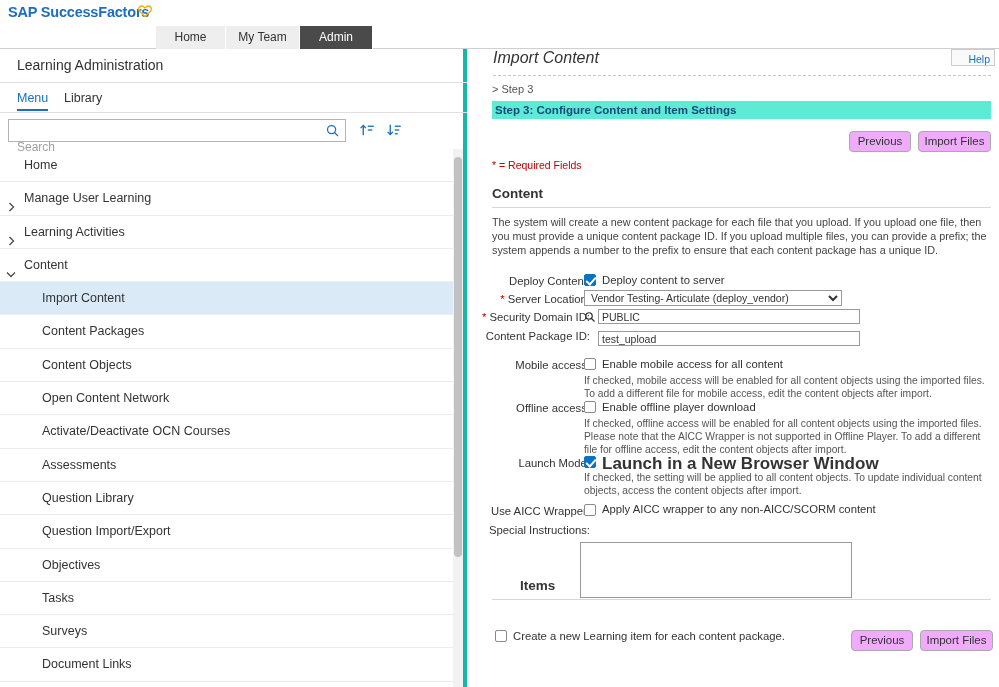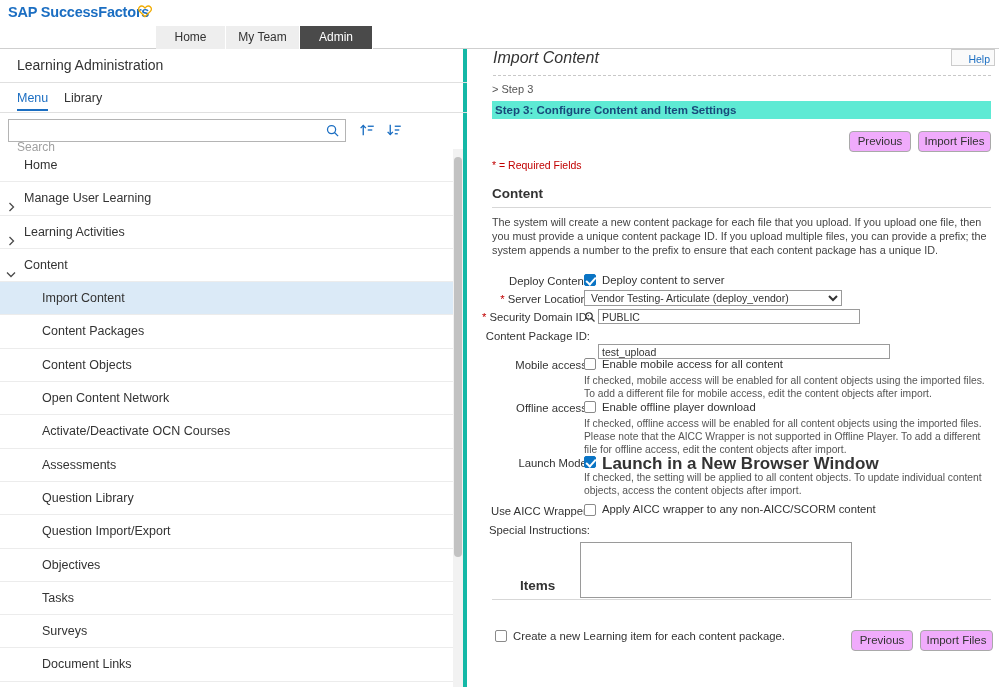--- a/index.html
+++ b/index.html
@@ -347,21 +347,21 @@
       <div class="flabel" style="top:284px; left:0px;"><span class="req-star">*</span> <span>Security Domain ID:</span></div>
       <span class="magnifier" style="top:284px; left:116px;">
         <svg width="12" height="12" viewBox="0 0 24 24" fill="none" stroke="#333" stroke-width="2.4">
           <circle cx="10" cy="10" r="6.5"></circle>
             <path d="M15 15 21 21"></path>
         </svg>
       </span>
       <input class="ff" type="text" style="top: 282px; left: 130px; width: 262px;" value="PUBLIC">
 
       <div class="flabel" style="top:303px; left:0px;">Content Package ID:</div>
-      <input class="ff" type="text" style="top: 304px; left: 130px; width: 292px; margin-top: 13px;" value="test_upload">
+      <input class="ff" type="text" style="top: 304px; left: 130px; width: 262px;" value="test_upload">
 
       <div class="flabel" style="top:332px; left:0px;">Mobile access:</div>
       <div class="cb" style="top:331px; left:116px;"></div>
       <div class="cb-label" style="top:331px; left:134px;">Enable mobile access for all content</div>
       <div class="helptext" style="top:347px; left:116px; width:406px;">If checked, mobile access will be enabled for all content objects using the imported files. To add a different file for mobile access, edit the content objects after import.</div>
 
       <div class="flabel" style="top:375px; left:0px;">Offline access:</div>
       <div class="cb" style="top:374px; left:116px;"></div>
       <div class="cb-label" style="top:374px; left:134px;">Enable offline player download</div>
       <div class="helptext" style="top:390px; left:116px; width:406px;">If checked, offline access will be enabled for all content objects using the imported files. Please note that the AICC Wrapper is not supported in Offline Player. To add a different file for offline access, edit the content objects after import.</div>

